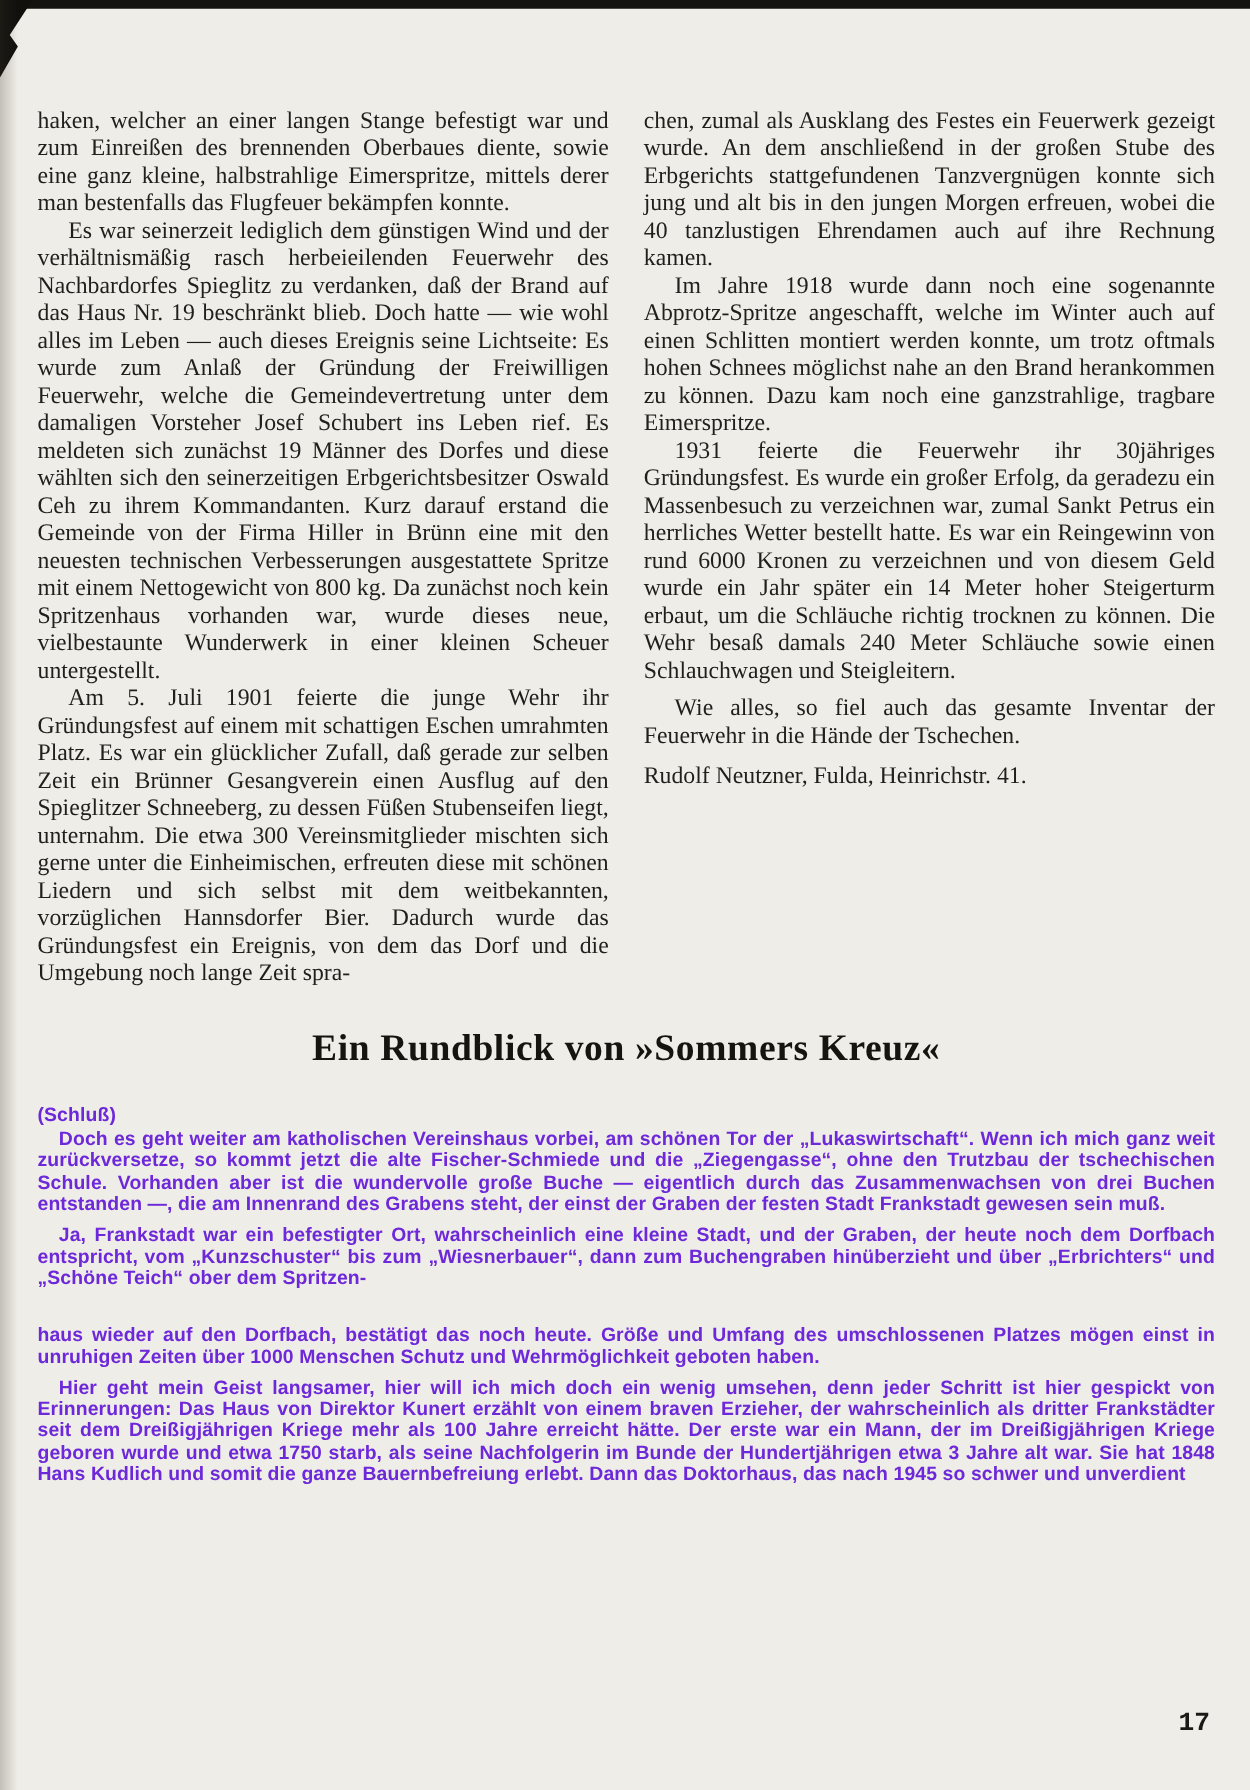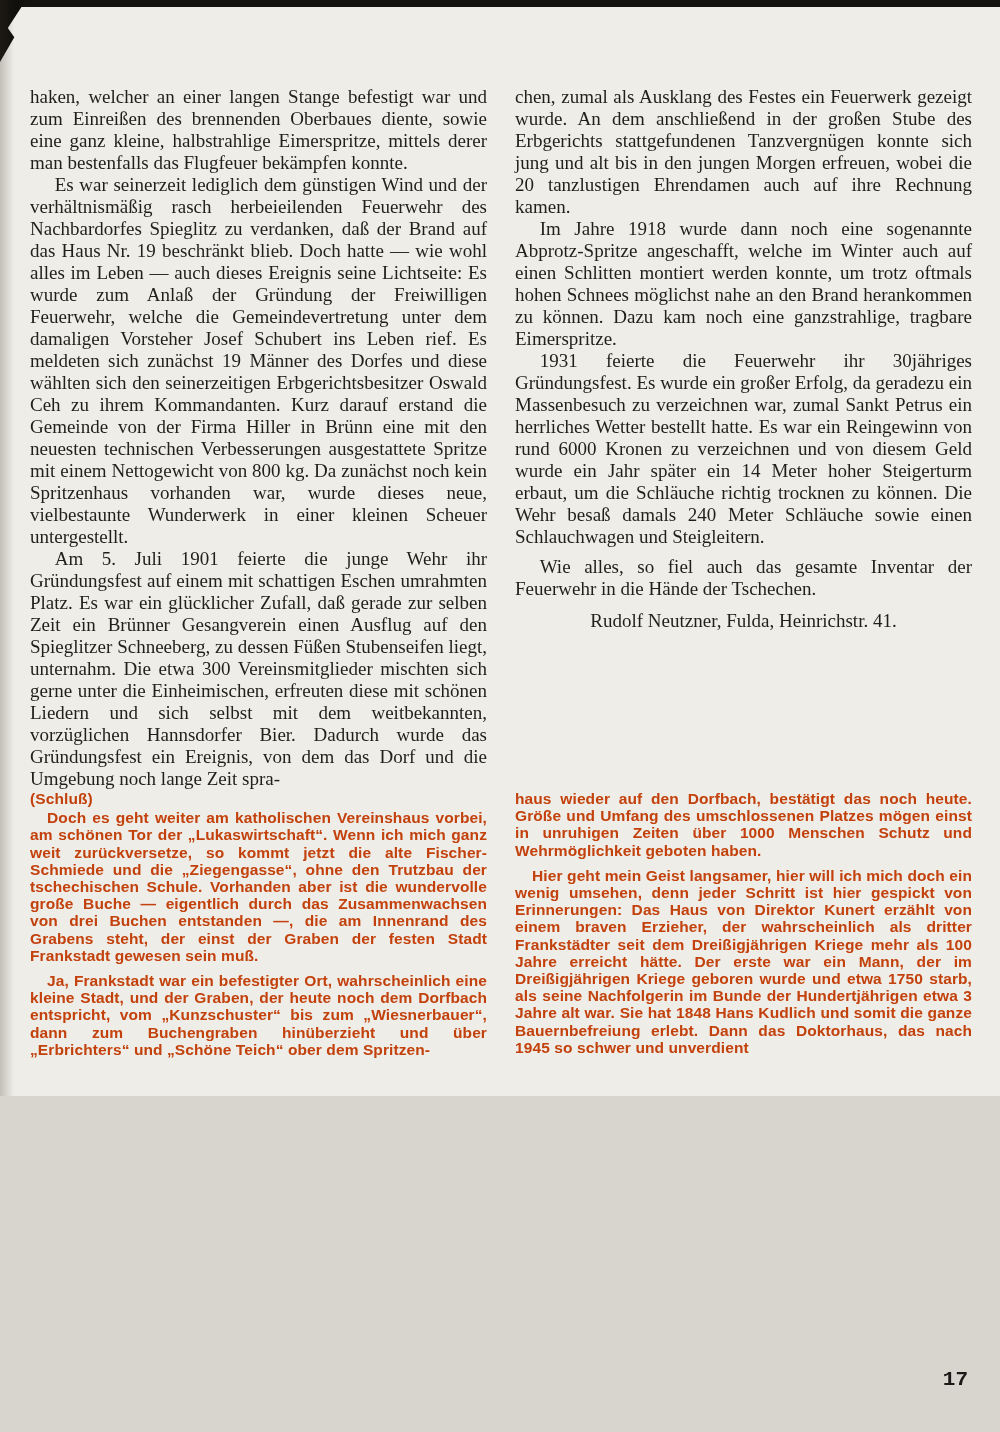--- a/index.html
+++ b/index.html
@@ -11,21 +11,21 @@
   }
 
   body {
     background: #d8d5cf;
     font-family: "Liberation Serif", serif;
   }
 
   .page {
     position: relative;
     width: 1000px;
-    height: 1096px;
+    height: 1432px;
     background: linear-gradient(115deg, #edebe5 0%, #f1efe9 35%, #ecead e0 70%, #e9e7e0 100%);
     background-color: #efede7;
     color: #1d1c1a;
   }
 
   
   .scan-top-bar {
     position: absolute;
     top: 0; left: 0; right: 0;
     height: 7px;
@@ -67,21 +67,20 @@
     font-size: 19px;
     line-height: 22px;
     color: #201f1c;
   }
   .top-text p { text-indent: 1.3em; }
 
   
   p.noindent { text-indent: 0 !important; }
   p.spaced { margin-top: 8px; }
   p.signature {
-    text-align: center;
     text-indent: 0 !important;
     margin-top: 10px;
   }
 
   
   .headline {
     font-family: "Liberation Serif", serif;
     font-weight: bold;
     font-size: 30px;
     line-height: 34px;
@@ -91,21 +90,22 @@
     color: #15140f;
   }
 
   
   .bottom-text {
     font-family: "Liberation Sans", sans-serif;
     font-weight: bold;
     font-size: 15.5px;
     line-height: 17.2px;
     letter-spacing: 0.1px;
-    color: #c2410c;
+    color: #6d28d9;
+    flex-direction: column;
   }
   .bottom-text p { text-indent: 1.1em; }
   p.schluss { font-weight: bold; margin-bottom: 2px; }
 
   .page-number {
     position: absolute;
     right: 32px;
     top: 1368px;
     font-family: Liberation Mono, monospace;
     font-weight: bold;
@@ -124,28 +124,29 @@
 
   <div class="content">
 
     <div class="columns top-text">
       <div class="col">
           <p class="noindent">haken, welcher an einer langen Stange befestigt war und zum Einreißen des brennenden Oberbaues diente, sowie eine ganz kleine, halbstrahlige Eimerspritze, mittels derer man bestenfalls das Flugfeuer bekämpfen konnte.</p>
           <p>Es war seinerzeit lediglich dem günstigen Wind und der verhältnismäßig rasch herbeieilenden Feuerwehr des Nachbardorfes Spieglitz zu verdanken, daß der Brand auf das Haus Nr. 19 beschränkt blieb. Doch hatte — wie wohl alles im Leben — auch dieses Ereignis seine Lichtseite: Es wurde zum Anlaß der Gründung der Freiwilligen Feuerwehr, welche die Gemeindevertretung unter dem damaligen Vorsteher Josef Schubert ins Leben rief. Es meldeten sich zunächst 19 Männer des Dorfes und diese wählten sich den seinerzeitigen Erbgerichtsbesitzer Oswald Ceh zu ihrem Kommandanten. Kurz darauf erstand die Gemeinde von der Firma Hiller in Brünn eine mit den neuesten technischen Verbesserungen ausgestattete Spritze mit einem Nettogewicht von 800 kg. Da zunächst noch kein Spritzenhaus vorhanden war, wurde dieses neue, vielbestaunte Wunderwerk in einer kleinen Scheuer untergestellt.</p>
           <p>Am 5. Juli 1901 feierte die junge Wehr ihr Gründungsfest auf einem mit schattigen Eschen umrahmten Platz. Es war ein glücklicher Zufall, daß gerade zur selben Zeit ein Brünner Gesangverein einen Ausflug auf den Spieglitzer Schneeberg, zu dessen Füßen Stubenseifen liegt, unternahm. Die etwa 300 Vereinsmitglieder mischten sich gerne unter die Einheimischen, erfreuten diese mit schönen Liedern und sich selbst mit dem weitbekannten, vorzüglichen Hannsdorfer Bier. Dadurch wurde das Gründungsfest ein Ereignis, von dem das Dorf und die Umgebung noch lange Zeit spra-</p>
         </div>
       <div class="col">
-          <p class="noindent">chen, zumal als Ausklang des Festes ein Feuerwerk gezeigt wurde. An dem anschließend in der großen Stube des Erbgerichts stattgefundenen Tanzvergnügen konnte sich jung und alt bis in den jungen Morgen erfreuen, wobei die 20 tanzlustigen Ehrendamen auch auf ihre Rechnung kamen.</p>
+          <p class="noindent">chen, zumal als Ausklang des Festes ein Feuerwerk gezeigt wurde. An dem anschließend in der großen Stube des Erbgerichts stattgefundenen Tanzvergnügen konnte sich jung und alt bis in den jungen Morgen erfreuen, wobei die 40 tanzlustigen Ehrendamen auch auf ihre Rechnung kamen.</p>
           <p>Im Jahre 1918 wurde dann noch eine sogenannte Abprotz-Spritze angeschafft, welche im Winter auch auf einen Schlitten montiert werden konnte, um trotz oftmals hohen Schnees möglichst nahe an den Brand herankommen zu können. Dazu kam noch eine ganzstrahlige, tragbare Eimerspritze.</p>
           <p>1931 feierte die Feuerwehr ihr 30jähriges Gründungsfest. Es wurde ein großer Erfolg, da geradezu ein Massenbesuch zu verzeichnen war, zumal Sankt Petrus ein herrliches Wetter bestellt hatte. Es war ein Reingewinn von rund 6000 Kronen zu verzeichnen und von diesem Geld wurde ein Jahr später ein 14 Meter hoher Steigerturm erbaut, um die Schläuche richtig trocknen zu können. Die Wehr besaß damals 240 Meter Schläuche sowie einen Schlauchwagen und Steigleitern.</p>
           <p class="spaced">Wie alles, so fiel auch das gesamte Inventar der Feuerwehr in die Hände der Tschechen.</p>
           <p class="signature">Rudolf Neutzner, Fulda, Heinrichstr. 41.</p>
         </div>
     </div>
 
+    <h1 class="headline">Ein Rundblick von »Sommers Kreuz«</h1>
 
     <div class="columns bottom-text">
       <div class="col">
           <p class="noindent schluss">(Schluß)</p>
           <p>Doch es geht weiter am katholischen Vereinshaus vorbei, am schönen Tor der „Lukaswirtschaft“. Wenn ich mich ganz weit zurückversetze, so kommt jetzt die alte Fischer-Schmiede und die „Ziegengasse“, ohne den Trutzbau der tschechischen Schule. Vorhanden aber ist die wundervolle große Buche — eigentlich durch das Zusammenwachsen von drei Buchen entstanden —, die am Innenrand des Grabens steht, der einst der Graben der festen Stadt Frankstadt gewesen sein muß.</p>
           <p class="spaced">Ja, Frankstadt war ein befestigter Ort, wahrscheinlich eine kleine Stadt, und der Graben, der heute noch dem Dorfbach entspricht, vom „Kunzschuster“ bis zum „Wiesnerbauer“, dann zum Buchengraben hinüberzieht und über „Erbrichters“ und „Schöne Teich“ ober dem Spritzen-</p>
         </div>
       <div class="col">
           <p class="noindent">haus wieder auf den Dorfbach, bestätigt das noch heute. Größe und Umfang des umschlossenen Platzes mögen einst in unruhigen Zeiten über 1000 Menschen Schutz und Wehrmöglichkeit geboten haben.</p>
           <p class="spaced">Hier geht mein Geist langsamer, hier will ich mich doch ein wenig umsehen, denn jeder Schritt ist hier gespickt von Erinnerungen: Das Haus von Direktor Kunert erzählt von einem braven Erzieher, der wahrscheinlich als dritter Frankstädter seit dem Dreißigjährigen Kriege mehr als 100 Jahre erreicht hätte. Der erste war ein Mann, der im Dreißigjährigen Kriege geboren wurde und etwa 1750 starb, als seine Nachfolgerin im Bunde der Hundertjährigen etwa 3 Jahre alt war. Sie hat 1848 Hans Kudlich und somit die ganze Bauernbefreiung erlebt. Dann das Doktorhaus, das nach 1945 so schwer und unverdient</p>

